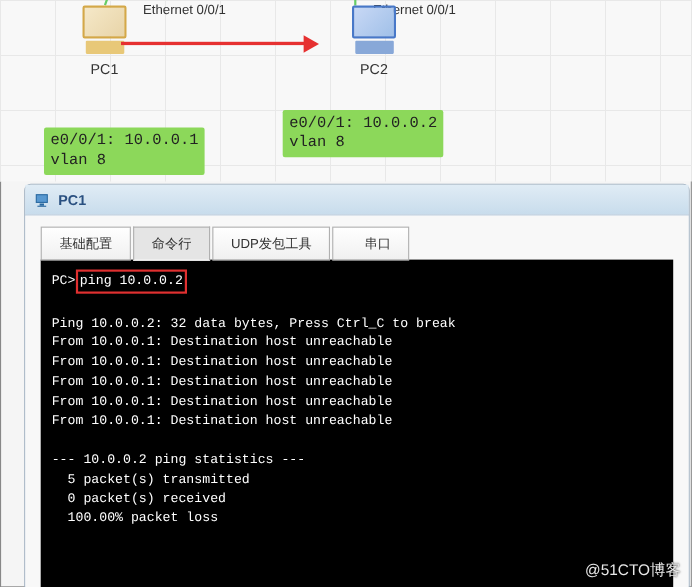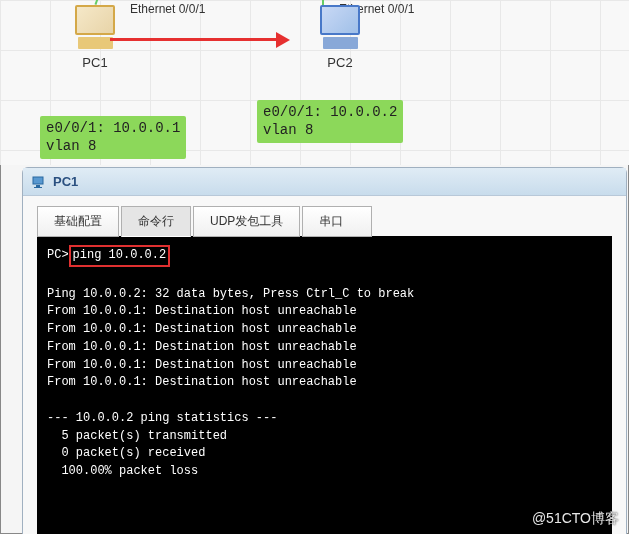--- a/index.html
+++ b/index.html
@@ -155,21 +155,21 @@
       display: flex;
       gap: 2px;
     }
     .tab {
       background: linear-gradient(#ffffff, #f0f0f0);
       border: 1px solid #b0b0b0;
       padding: 6px 16px;
       font-size: 12px;
       color: #333;
       cursor: pointer;
-      text-align: left;
+      text-align: right;
       min-width: 70px;
     }
     .tab.active {
       background: #e5e5e5;
       border-bottom-color: #fff;
       position: relative;
       z-index: 2;
     }
     .terminal-content {
       background: #000;

